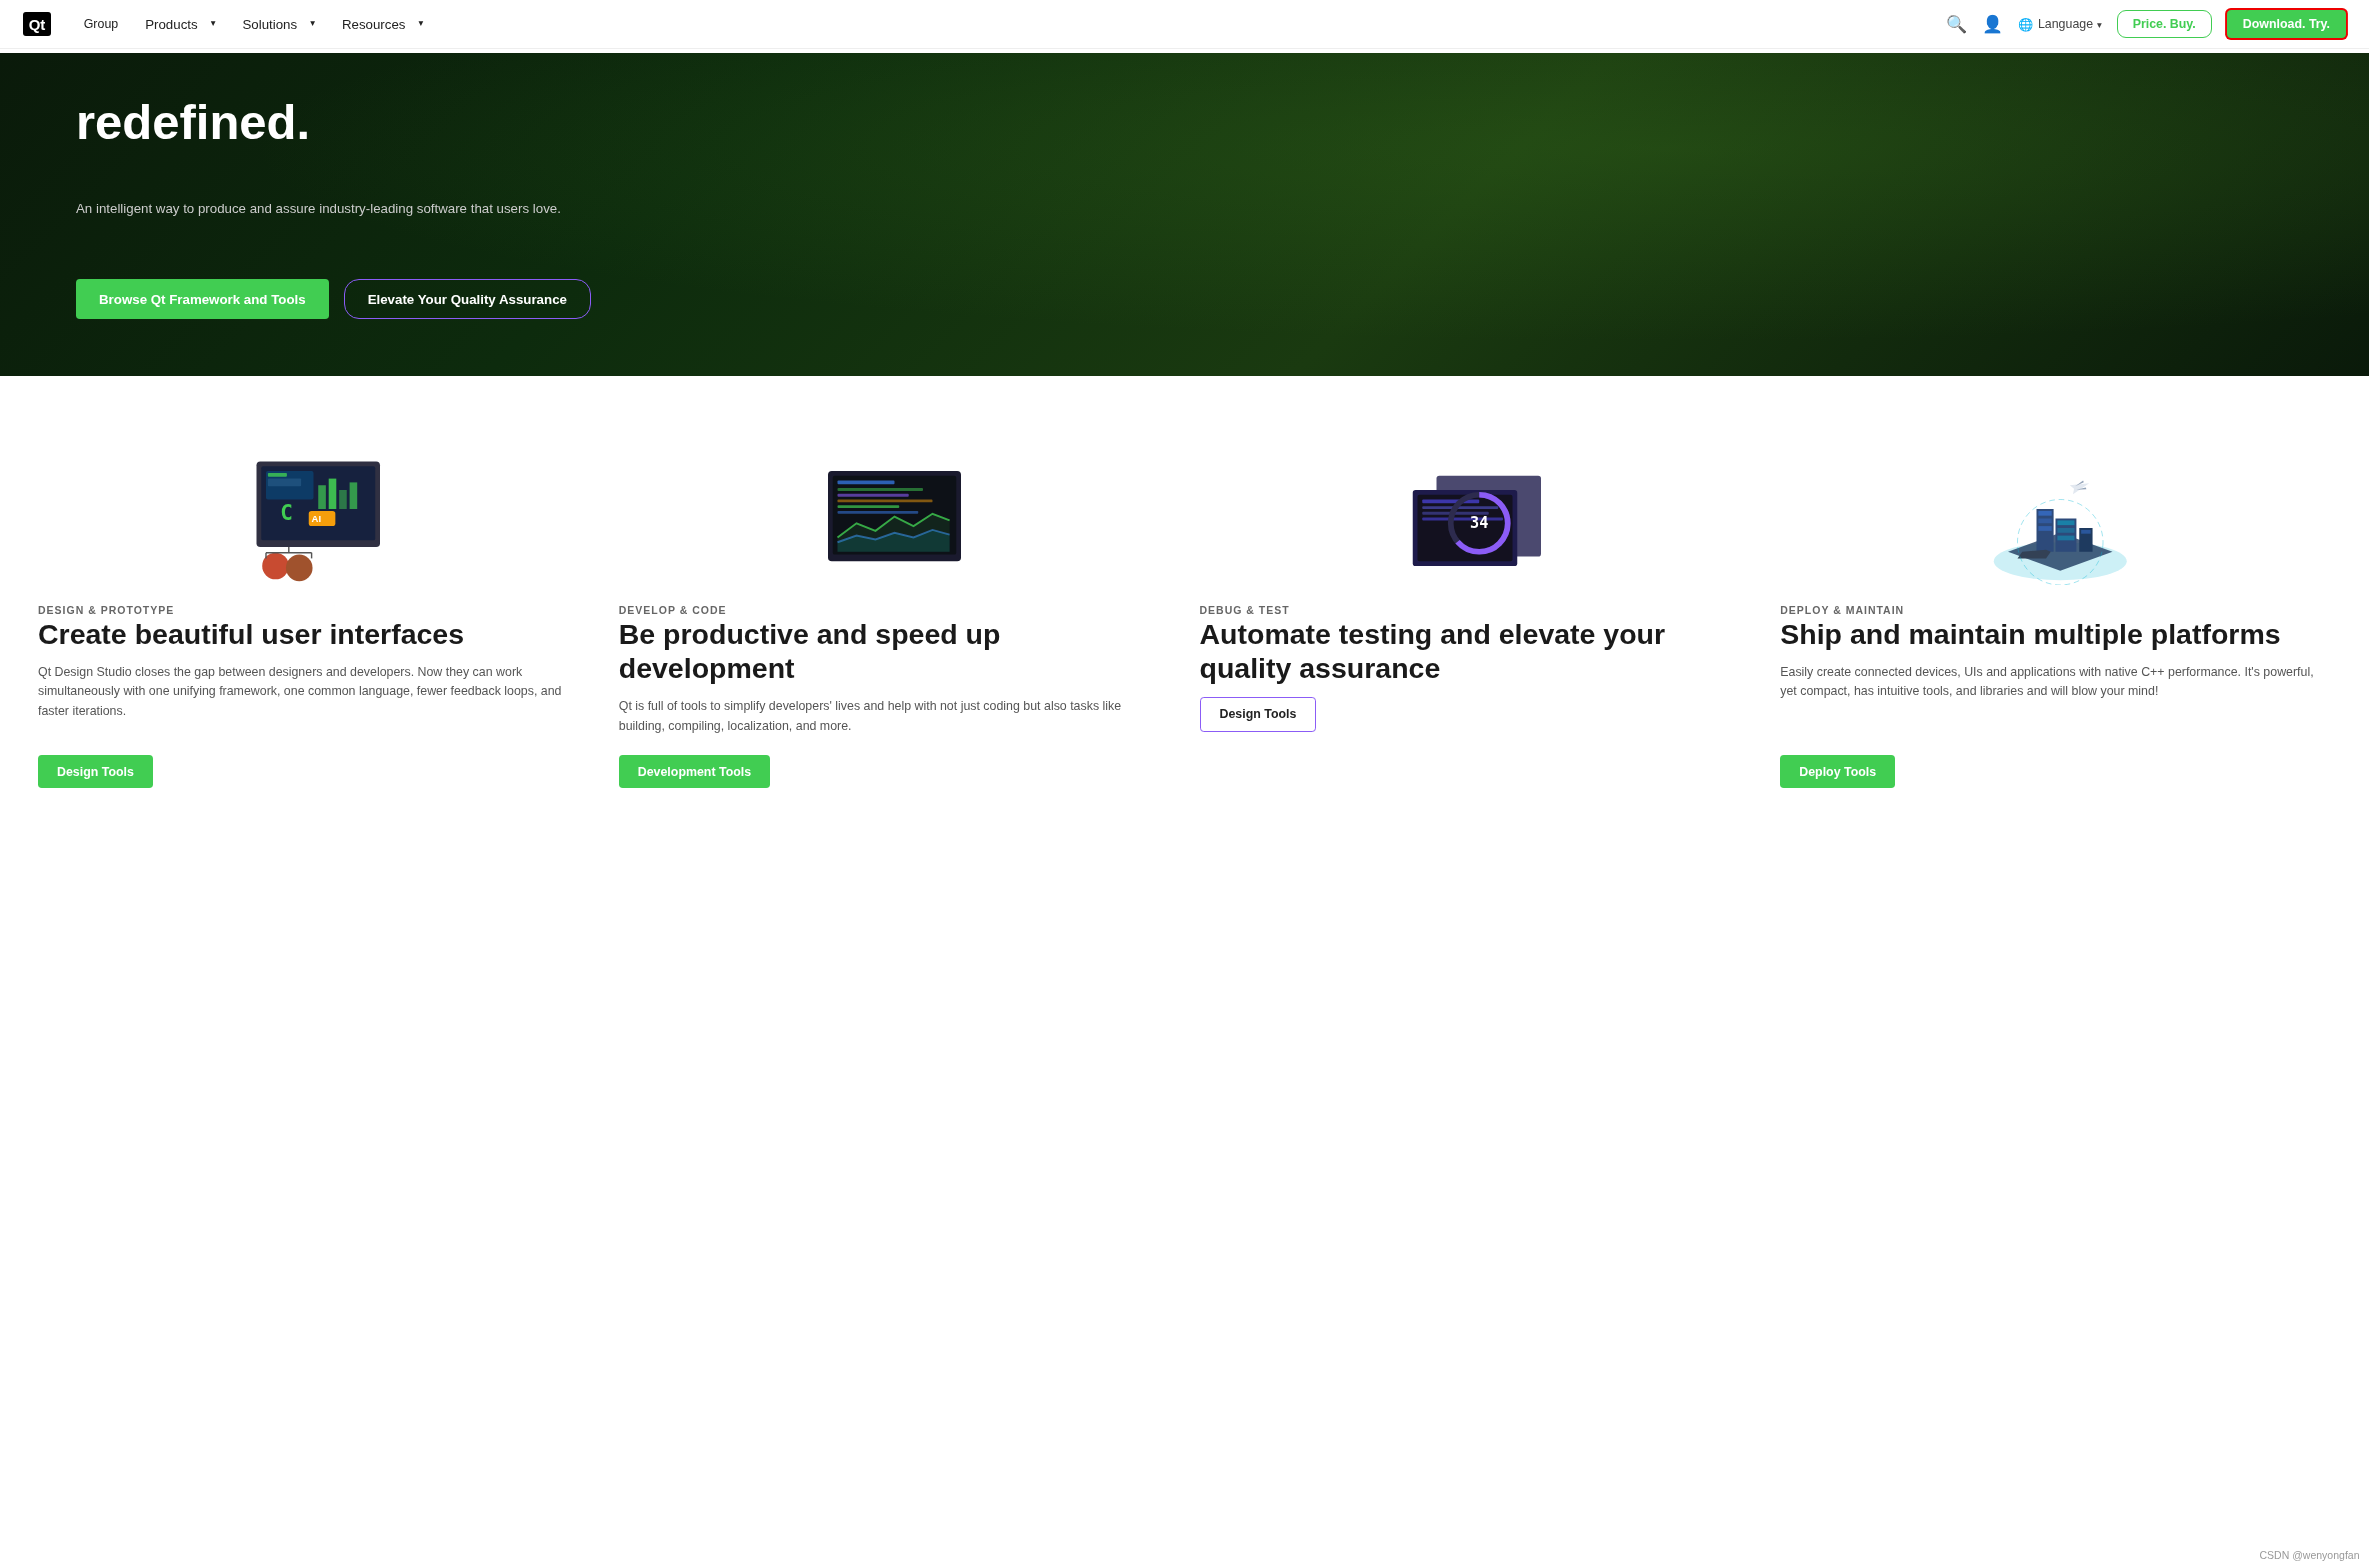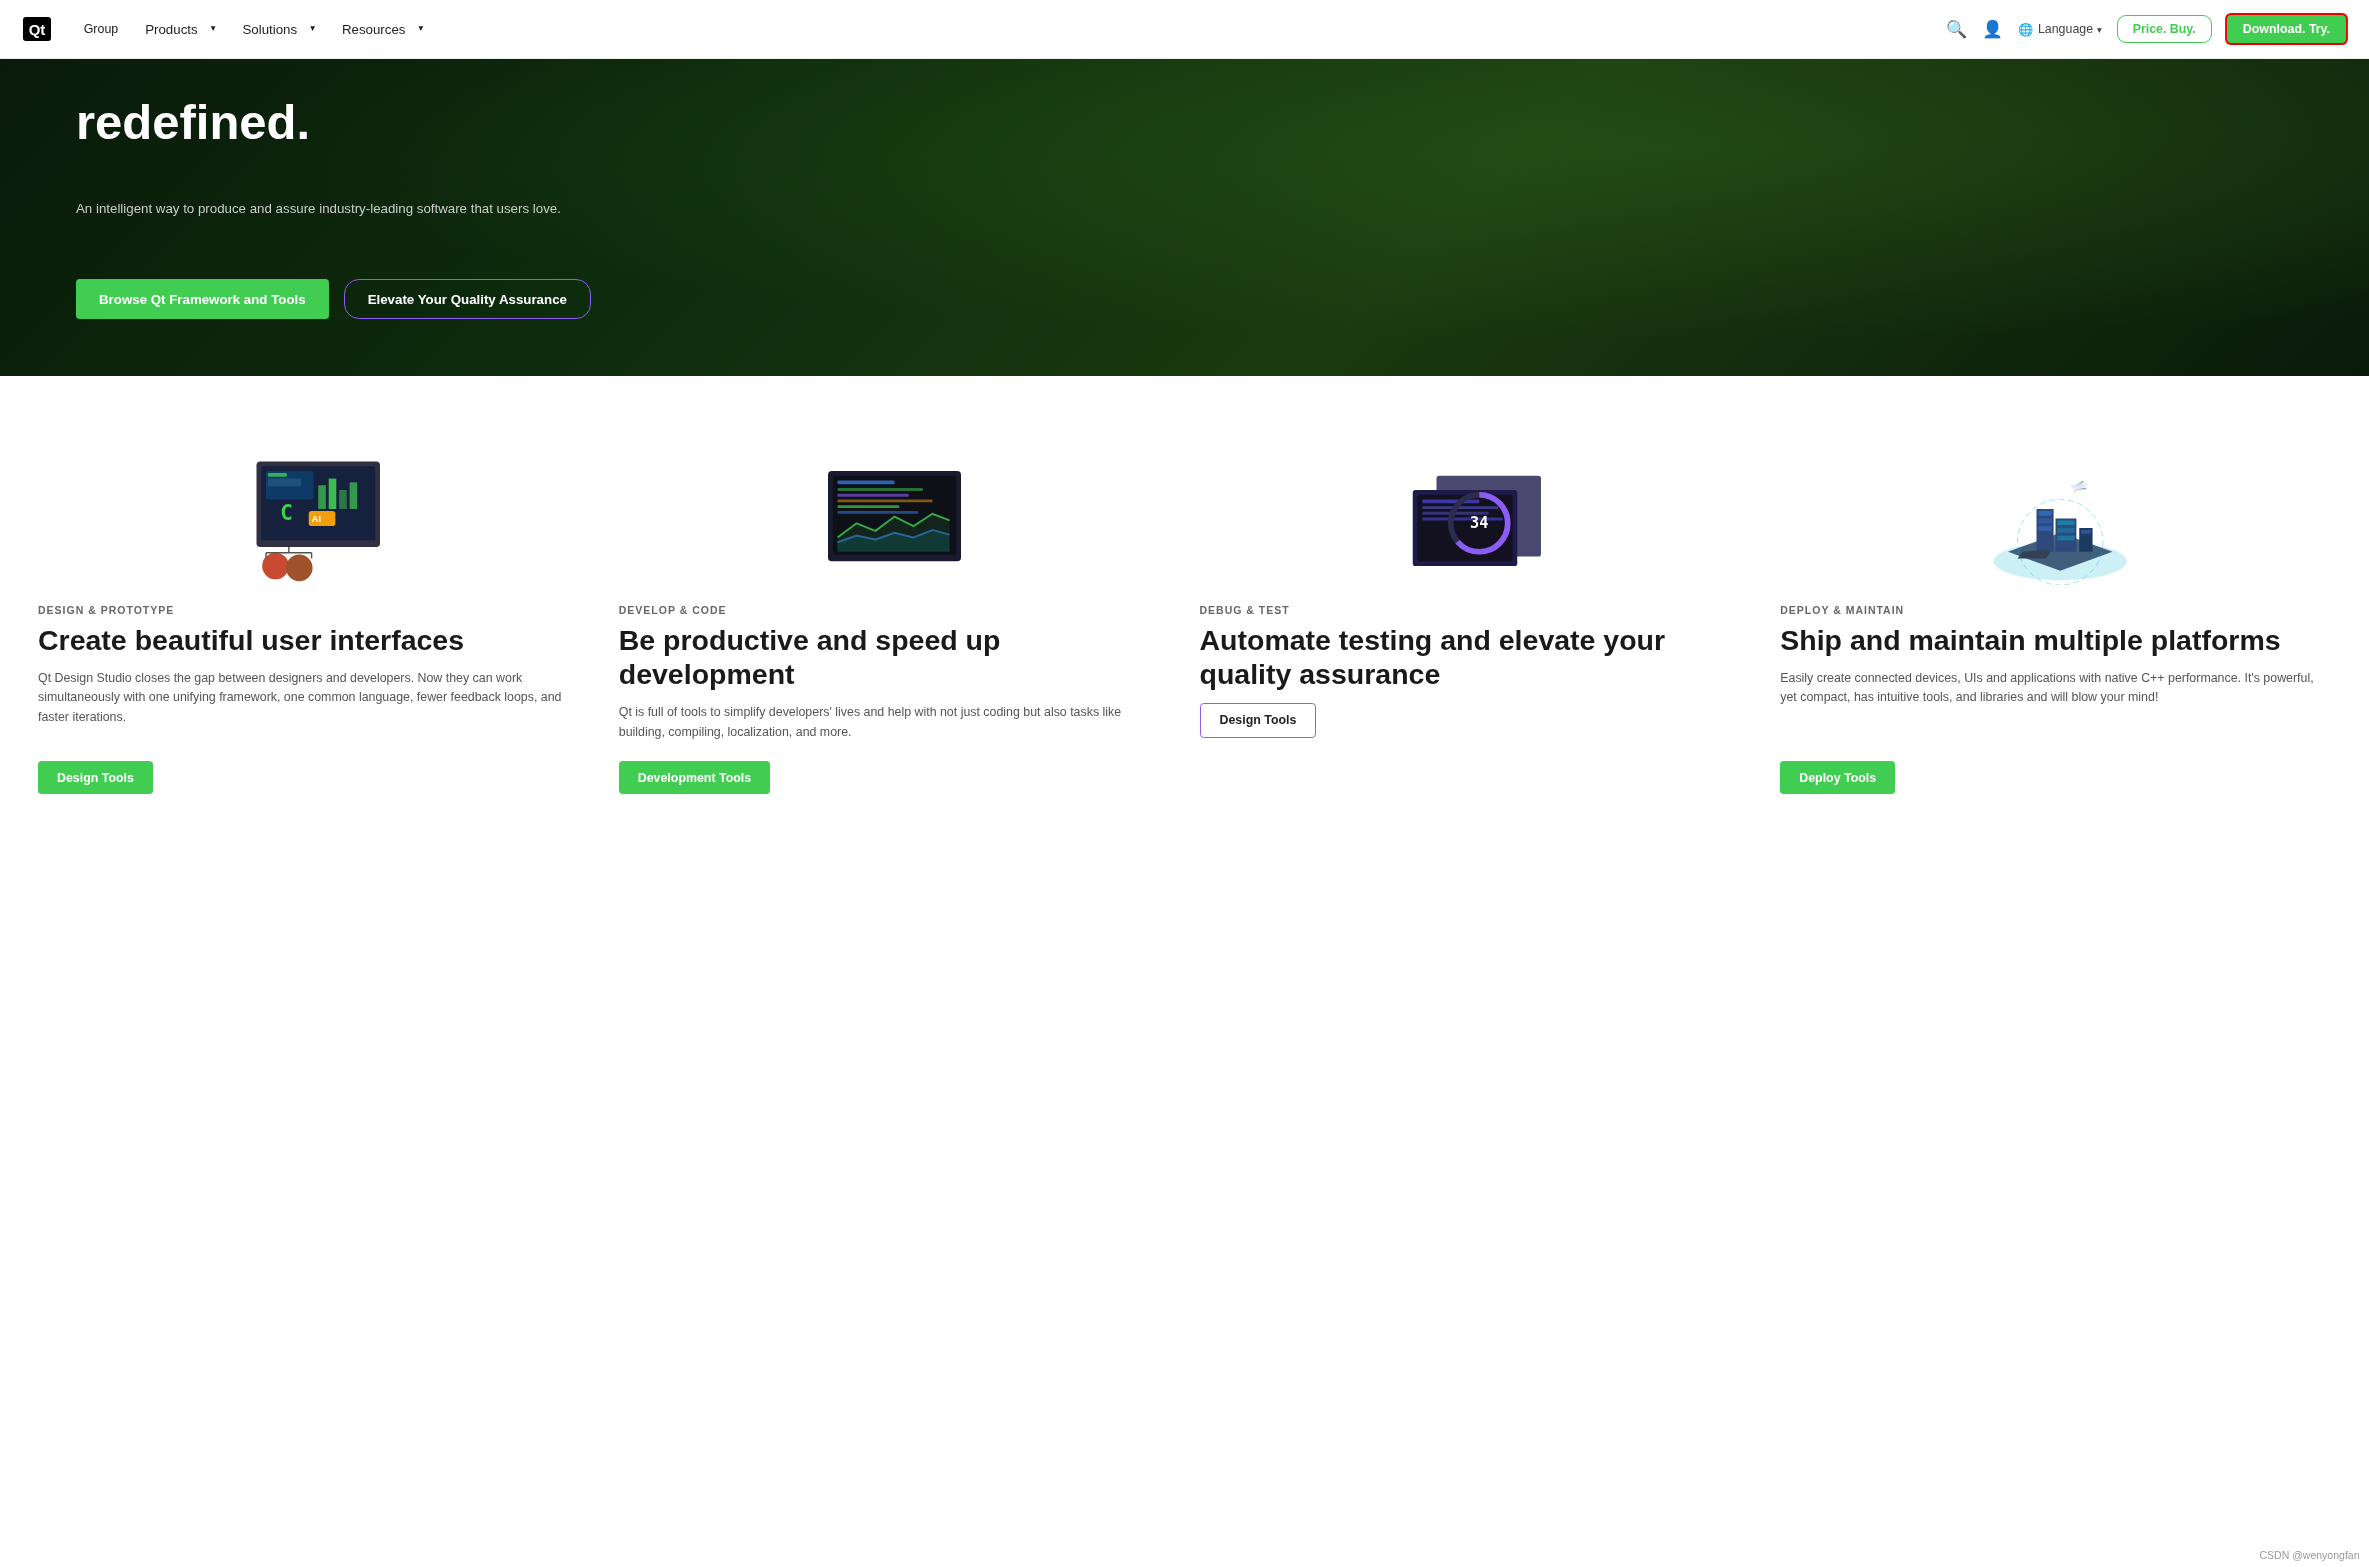--- a/index.html
+++ b/index.html
@@ -1,21 +1,21 @@
 <!DOCTYPE html>
 <html style="font-size:15px"><head>
   <meta charset="utf-8">
   <style>
     * { margin: 0; padding: 0; box-sizing: border-box; }
     body { font-family: -apple-system, BlinkMacSystemFont, 'Segoe UI', Arial, sans-serif; overflow-x: hidden; }
 
     
     nav {
       position: fixed; top: 0; left: 0; right: 0; z-index: 100;
-      background: #fff; height: 59px;
+      background: #fff; height: 49px;
       display: flex; align-items: center; justify-content: space-between;
       padding: 0 23px;
       border-bottom: 1px solid #eee;
     }
     .nav-left { display: flex; align-items: center; gap: 27px; }
     .logo-box {
       background: #000; color: #fff; font-weight: bold; font-size: 13.3px;
       padding: 3.8px 5.7px; border-radius: 2.9px; display: flex; align-items: center; gap: 3.8px;
     }
     .logo-qt { font-size: 15px; font-weight: 900; }
@@ -72,21 +72,21 @@
       padding: 57px 38px 57px 38px;
       display: grid; grid-template-columns: repeat(4, 1fr); gap: 30px;
     }
     .card { display: flex; flex-direction: column; }
     .card-illustration {
       height: 152px; display: flex; align-items: flex-end; justify-content: center;
       margin-bottom: 19px;
     }
     .card-category {
       font-size: 10.5px; font-weight: 700; letter-spacing: 1px; color: #666;
-      text-transform: uppercase; margin-bottom: 7px;
+      text-transform: uppercase; margin-bottom: 1px;
     }
     .card-title { font-size: 28.5px; font-weight: 700; color: #1a1a1a; line-height: 1.2; margin-bottom: 11.4px; }
     .card-desc { font-size: 12.4px; color: #555; line-height: 1.6; margin-bottom: 19px; flex: 1; }
     .btn-card-green {
       background: #41cd52; color: #fff; border: none;
       padding: 9.5px 19px; border-radius: 3.8px; font-size: 12.4px; font-weight: 600; cursor: pointer;
       align-self: flex-start;
     }
     .btn-card-purple {
       background: transparent; color: #222; border: 1.9px solid #8b5cf6;

